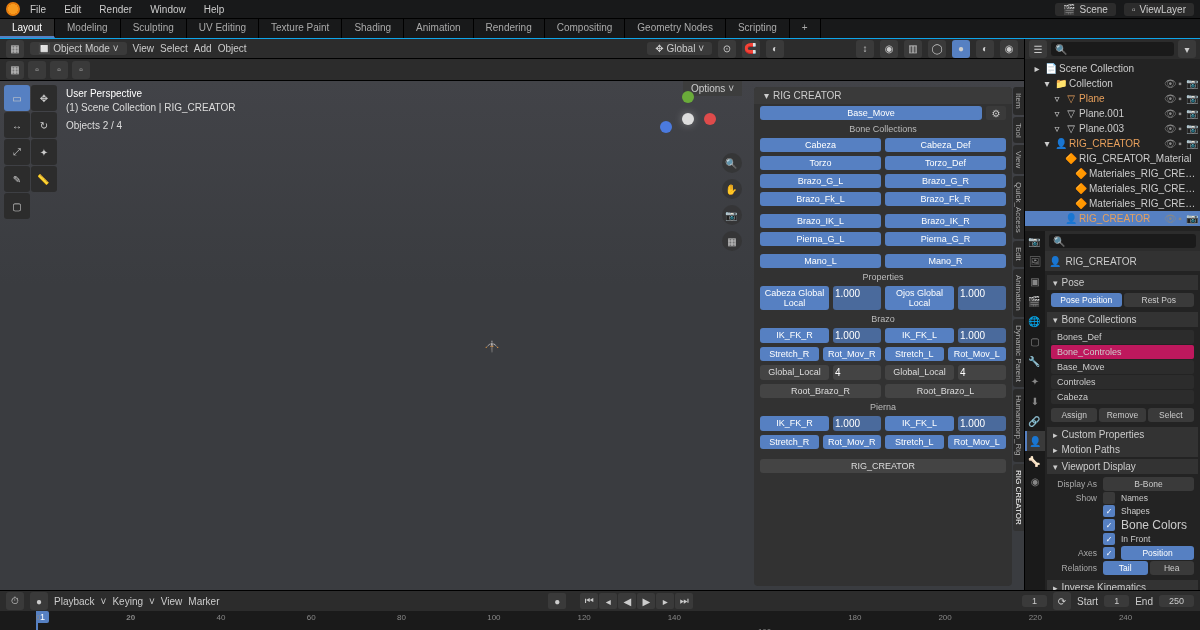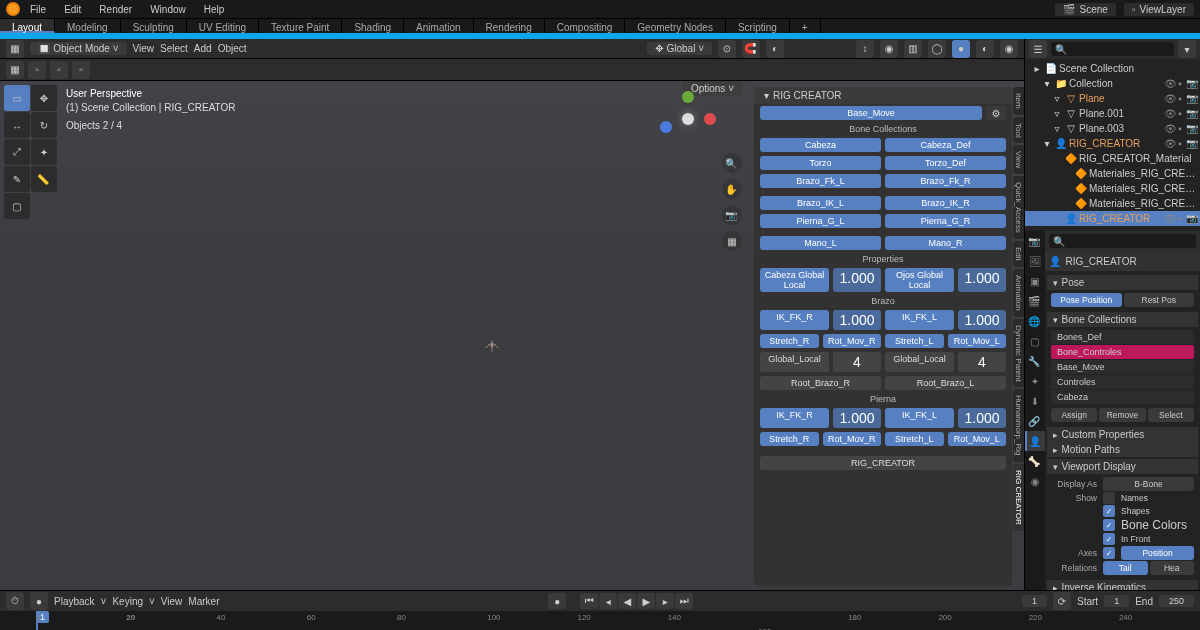--- a/index.html
+++ b/index.html
@@ -3,21 +3,21 @@
 <meta charset="utf-8">
 <style>
 * { margin: 0; padding: 0; box-sizing: border-box; font-family: -apple-system, "Segoe UI", sans-serif; font-size: 10px; user-select: none; }
 body { width: 1200px; height: 630px; background: #232323; color: #ccc; overflow: hidden; display: flex; flex-direction: column; }
 .topbar { height: 19px; background: #18191a; display: flex; align-items: center; padding: 0 6px; gap: 2px; border-bottom: 1px solid #000; }
 .topbar .logo { width: 14px; height: 14px; background: radial-gradient(circle, #f79a1e 50%, #e87d0d 51%); border-radius: 50%; }
 .topbar .menu-item { padding: 0 8px; color: #ccc; cursor: pointer; }
 .topbar .spacer { flex: 1; }
 .topbar .right { display: flex; align-items: center; gap: 8px; }
 .scene-sel { background: #2c2c2c; padding: 1px 8px; border-radius: 3px; display: flex; align-items: center; gap: 4px; }
-.workspaces { height: 20px; background: #18191a; display: flex; align-items: stretch; border-bottom: 6px solid #0ea5e9; }
+.workspaces { height: 20px; background: #18191a; display: flex; align-items: stretch; border-bottom: 1px solid #0ea5e9; }
 .ws-tab { padding: 3px 12px; color: #aaa; border-right: 1px solid #000; cursor: pointer; }
 .ws-tab.active { background: #2c2c2c; color: #fff; border-bottom: 2px solid #5680c2; }
 .header2 { height: 20px; background: #2c2c2c; display: flex; align-items: center; padding: 0 6px; gap: 6px; border-bottom: 1px solid #000; }
 .header2 .dropdown { background: #3a3a3a; padding: 1px 8px; border-radius: 3px; }
 .header2 .sp { flex: 1; }
 .main { flex: 1; display: flex; overflow: hidden; }
 .viewport-area { flex: 1; position: relative; background: #3a3c40; display: flex; flex-direction: column; }
 .vp-tools-h { height: 22px; background: #2c2c2c; display: flex; align-items: center; gap: 4px; padding: 0 6px; border-bottom: 1px solid #000; }
 .icon-box { width: 18px; height: 18px; background: #3a3a3a; border-radius: 3px; display: flex; align-items: center; justify-content: center; }
 .viewport { flex: 1; position: relative; background: linear-gradient(#424348, #3a3c40 40%); overflow: hidden; }
@@ -36,21 +36,21 @@
 .vp-nav { position: absolute; right: 282px; top: 72px; display: flex; flex-direction: column; gap: 6px; }
 .nav-btn { width: 20px; height: 20px; background: rgba(50,50,50,.7); border-radius: 10px; display: flex; align-items: center; justify-content: center; color: #ccc; }
 .options-btn { position: absolute; right: 282px; top: 0; padding: 2px 8px; background: rgba(60,60,60,.85); border-bottom-left-radius: 4px; }
 .npanel { position: absolute; right: 12px; top: 6px; width: 258px; bottom: 4px; background: #323232; border-radius: 4px; overflow-y: auto; font-size: 9.5px; }
 .npanel::-webkit-scrollbar { width: 0; }
 .np-header { padding: 3px 10px; background: #3a3a3a; font-size: 10px; display: flex; align-items: center; gap: 4px; }
 .np-row { display: flex; gap: 4px; padding: 2px 6px; }
 .np-btn { flex: 1; background: #5680c2; color: #fff; text-align: center; padding: 2px 4px; border-radius: 3px; font-size: 9px; cursor: pointer; }
 .np-btn.wide { flex: 1; }
 .np-label { text-align: center; padding: 2px; color: #bbb; font-size: 9px; }
-.np-val { flex: 0 0 48px; background: #4a6a9c; color: #fff; text-align: center; padding: 2px; border-radius: 3px; font-size: 14px; }
+.np-val { flex: 0 0 48px; background: #4a6a9c; color: #fff; text-align: left; padding: 2px; border-radius: 3px; font-size: 10px; }
 .np-btn-sm { background: #5680c2; color: #fff; text-align: center; padding: 2px 4px; border-radius: 3px; font-size: 9px; flex: 1; }
 .np-btn-dark { background: #444; color: #ddd; text-align: center; padding: 2px 4px; border-radius: 3px; font-size: 9px; flex: 1; }
 .np-tabs { position: absolute; right: 0; top: 6px; bottom: 4px; width: 11px; display: flex; flex-direction: column; gap: 2px; }
 .np-tab { writing-mode: vertical-rl; padding: 6px 1px; background: #2a2a2a; color: #aaa; font-size: 8px; border-radius: 3px 0 0 3px; text-align: center; }
 .np-tab.active { background: #323232; color: #fff; }
 .right-panel { width: 176px; background: #232323; display: flex; flex-direction: column; border-left: 1px solid #000; }
 .outliner { flex: 0 0 192px; background: #232323; overflow: hidden; }
 .outliner-h { height: 20px; background: #2c2c2c; display: flex; align-items: center; padding: 0 4px; gap: 4px; }
 .search { flex: 1; background: #1a1a1a; border-radius: 3px; height: 14px; display: flex; align-items: center; padding: 0 4px; color: #666; }
 .tree { padding: 2px 0; font-size: 9px; }
@@ -265,20 +265,24 @@
         <div id="np-pairs">
             <div class="np-row">
               <div class="np-btn">Cabeza</div>
               <div class="np-btn">Cabeza_Def</div>
             </div>
             <div class="np-row">
               <div class="np-btn">Torzo</div>
               <div class="np-btn">Torzo_Def</div>
             </div>
             <div class="np-row">
+              <div class="np-btn">Brazo_G_L</div>
+              <div class="np-btn">Brazo_G_R</div>
+            </div>
+            <div class="np-row">
               <div class="np-btn">Brazo_Fk_L</div>
               <div class="np-btn">Brazo_Fk_R</div>
             </div>
             <div style="height: 4px;"></div>
             <div class="np-row">
               <div class="np-btn">Brazo_IK_L</div>
               <div class="np-btn">Brazo_IK_R</div>
             </div>
             <div class="np-row">
               <div class="np-btn">Pierna_G_L</div>

